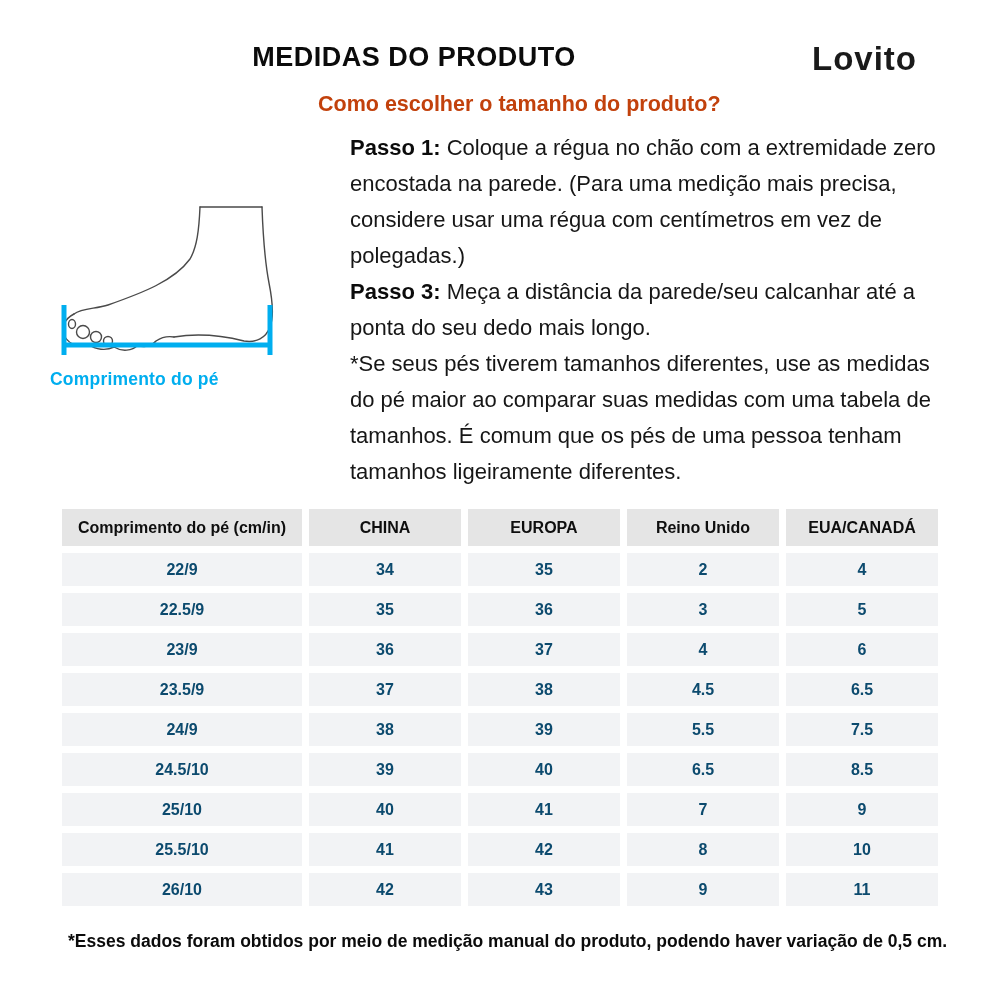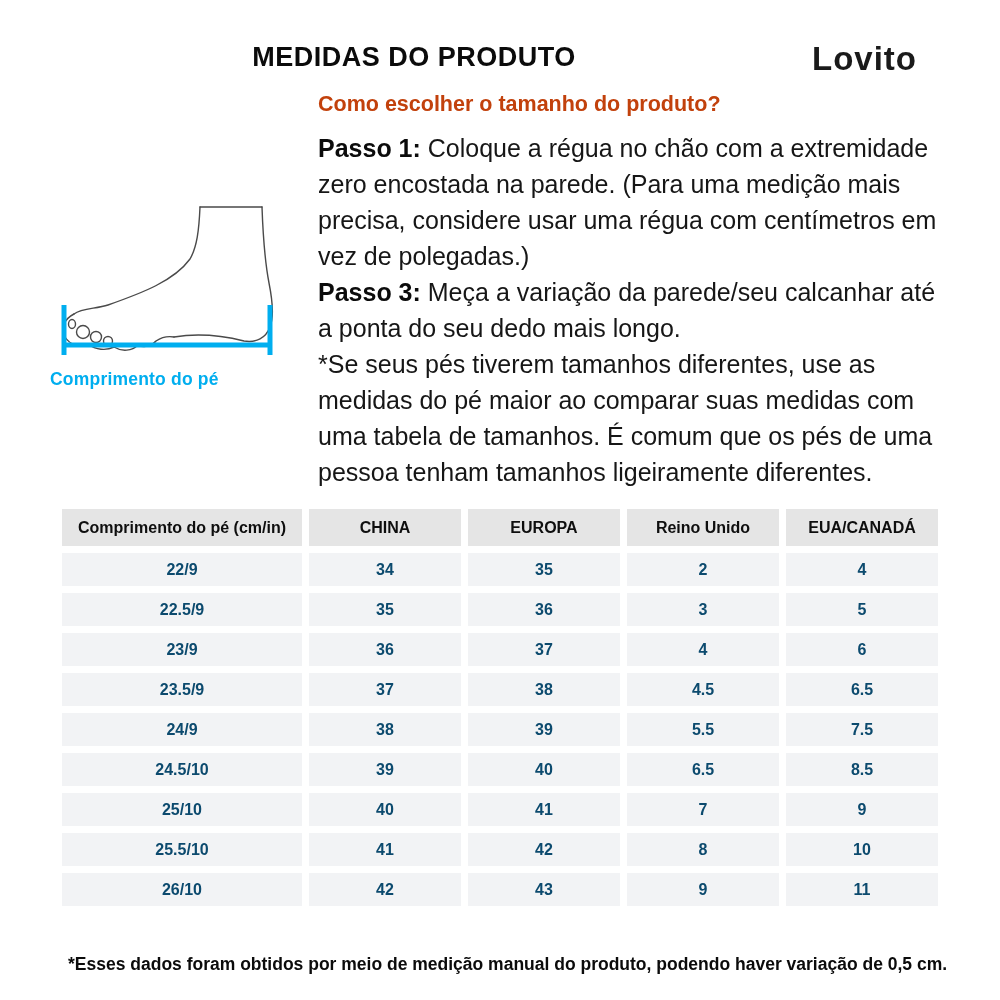--- a/index.html
+++ b/index.html
@@ -24,22 +24,23 @@
     font-size: 33px; font-weight: 700; letter-spacing: 1px;
     color: #1a1a1a;
   }
 
   .howto { position: absolute; left: 318px; top: 92px; width: 624px; }
   .howto-heading {
     font-size: 21.5px; font-weight: 700; color: #c2410c;
     margin-bottom: 13px;
   }
   .howto p {
-    font-size: 25px; line-height: 36px; color: #161616;
+    font-size: 22px; line-height: 36px; color: #161616;
     font-weight: 400;
+    margin-left: 32px;
   }
   .howto p b { font-weight: 700; color: #0b0b0b; }
 
   
   .diagram { position: absolute; left: 50px; top: 195px; width: 240px; }
   .diagram svg { display: block; }
   .diagram-label {
     width: 240px; 
     color: #00AEEF; font-weight: 700; font-size: 17.5px;
     margin-top: 4px; letter-spacing: 0.2px;
@@ -63,35 +64,34 @@
     height: 33px; font-size: 16px; font-weight: 700;
     text-align: center; vertical-align: middle; color: #0c4a6e;
   }
   .col-foot { width: 240px; }
   .col-std  { width: 152px; }
 
   .footnote {
     position: absolute; left: 68px; top: 931px;
     font-size: 17.5px; font-weight: 700; color: #0b0b0b;
     white-space: nowrap;
-    margin-top: 23px;
   }
 </style>
 </head>
 <body>
 
 <div class="canvas">
 
   <div class="page-title">MEDIDAS DO PRODUTO</div>
   <div class="brand-logo">Lovito</div>
 
   <div class="howto">
     <div class="howto-heading">Como escolher o tamanho do produto?</div>
     <p><b>Passo 1:</b> <span>Coloque a régua no chão com a extremidade zero encostada na parede. (Para uma medição mais precisa, considere usar uma régua com centímetros em vez de polegadas.)</span></p>
-    <p><b>Passo 3:</b> <span>Meça a variação da parede/seu calcanhar até a ponta do seu dedo mais longo.</span></p>
+    <p><b>Passo 3:</b> <span>Meça a distância da parede/seu calcanhar até a ponta do seu dedo mais longo.</span></p>
     <p>*Se seus pés tiverem tamanhos diferentes, use as medidas do pé maior ao comparar suas medidas com uma tabela de tamanhos. É comum que os pés de uma pessoa tenham tamanhos ligeiramente diferentes.</p>
   </div>
 
   <div class="diagram">
     <svg width="240" height="170" viewBox="0 0 240 170">
       <g fill="none" stroke="#4a4a4a" stroke-width="1.4" stroke-linecap="round" stroke-linejoin="round">
 
         <path d="M150,12 L212,12"></path>
 
         <path d="M150,12 C149,35 147,52 140,64 C124,86 92,98 58,110 C46,114 32,113 24,119"></path>

